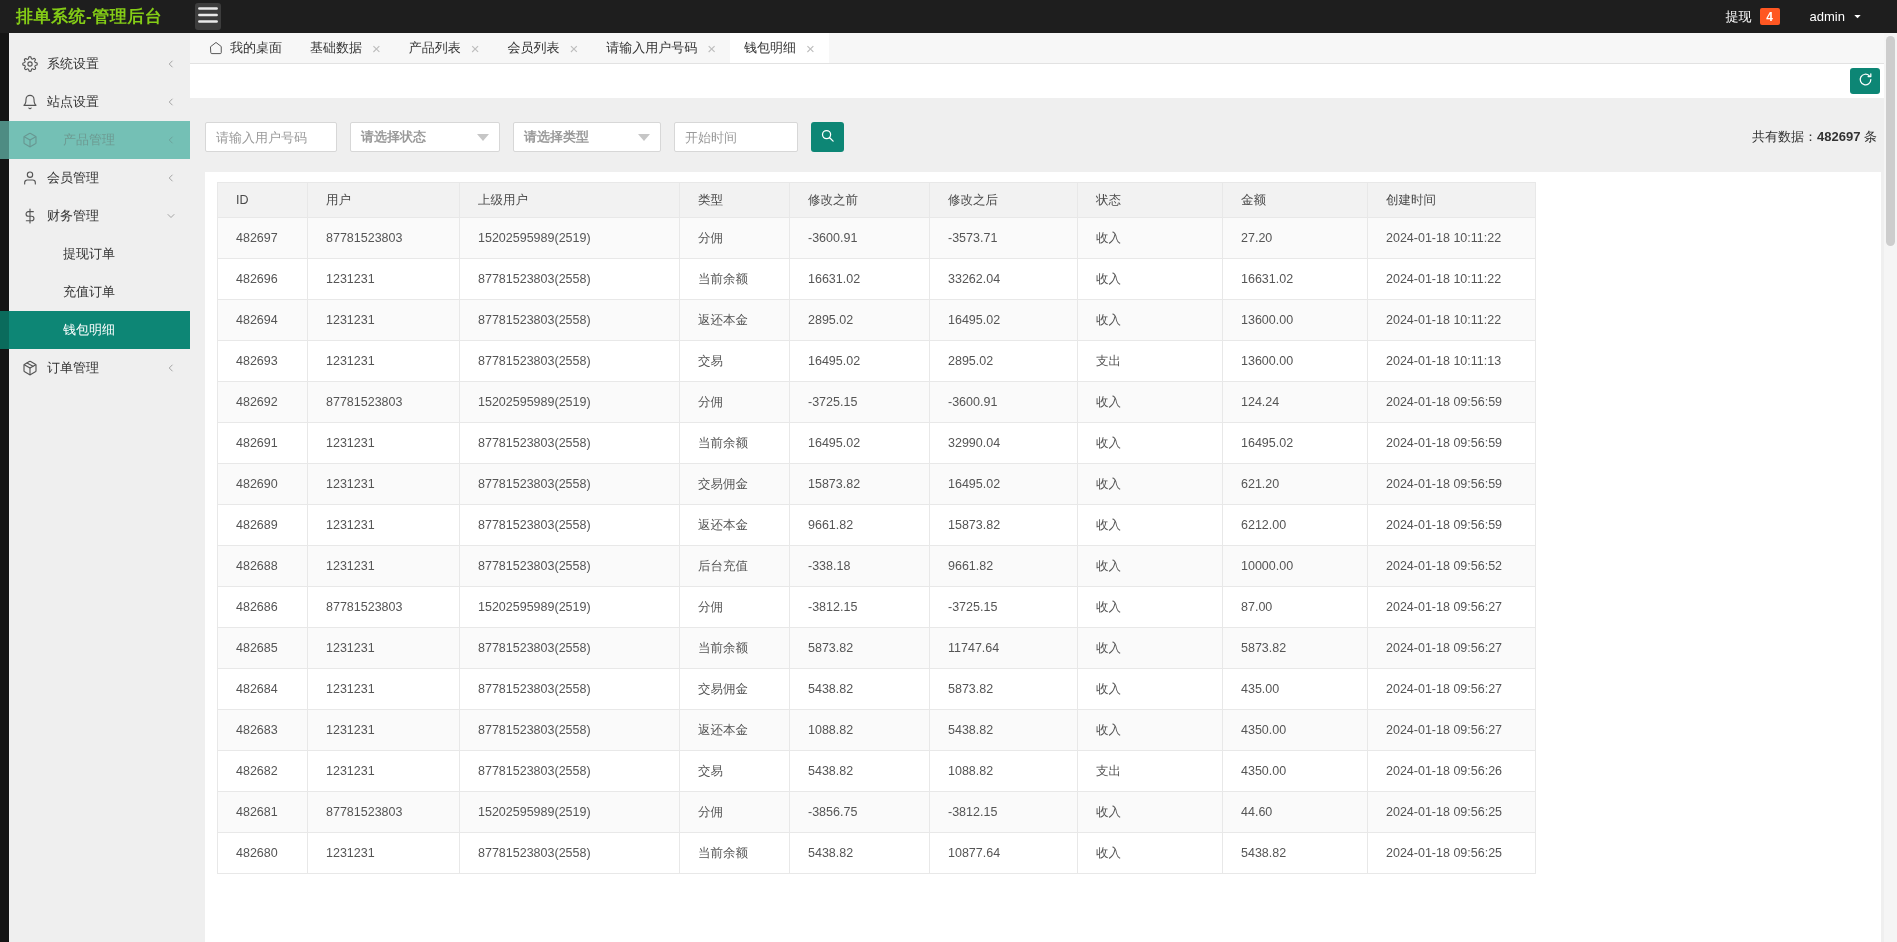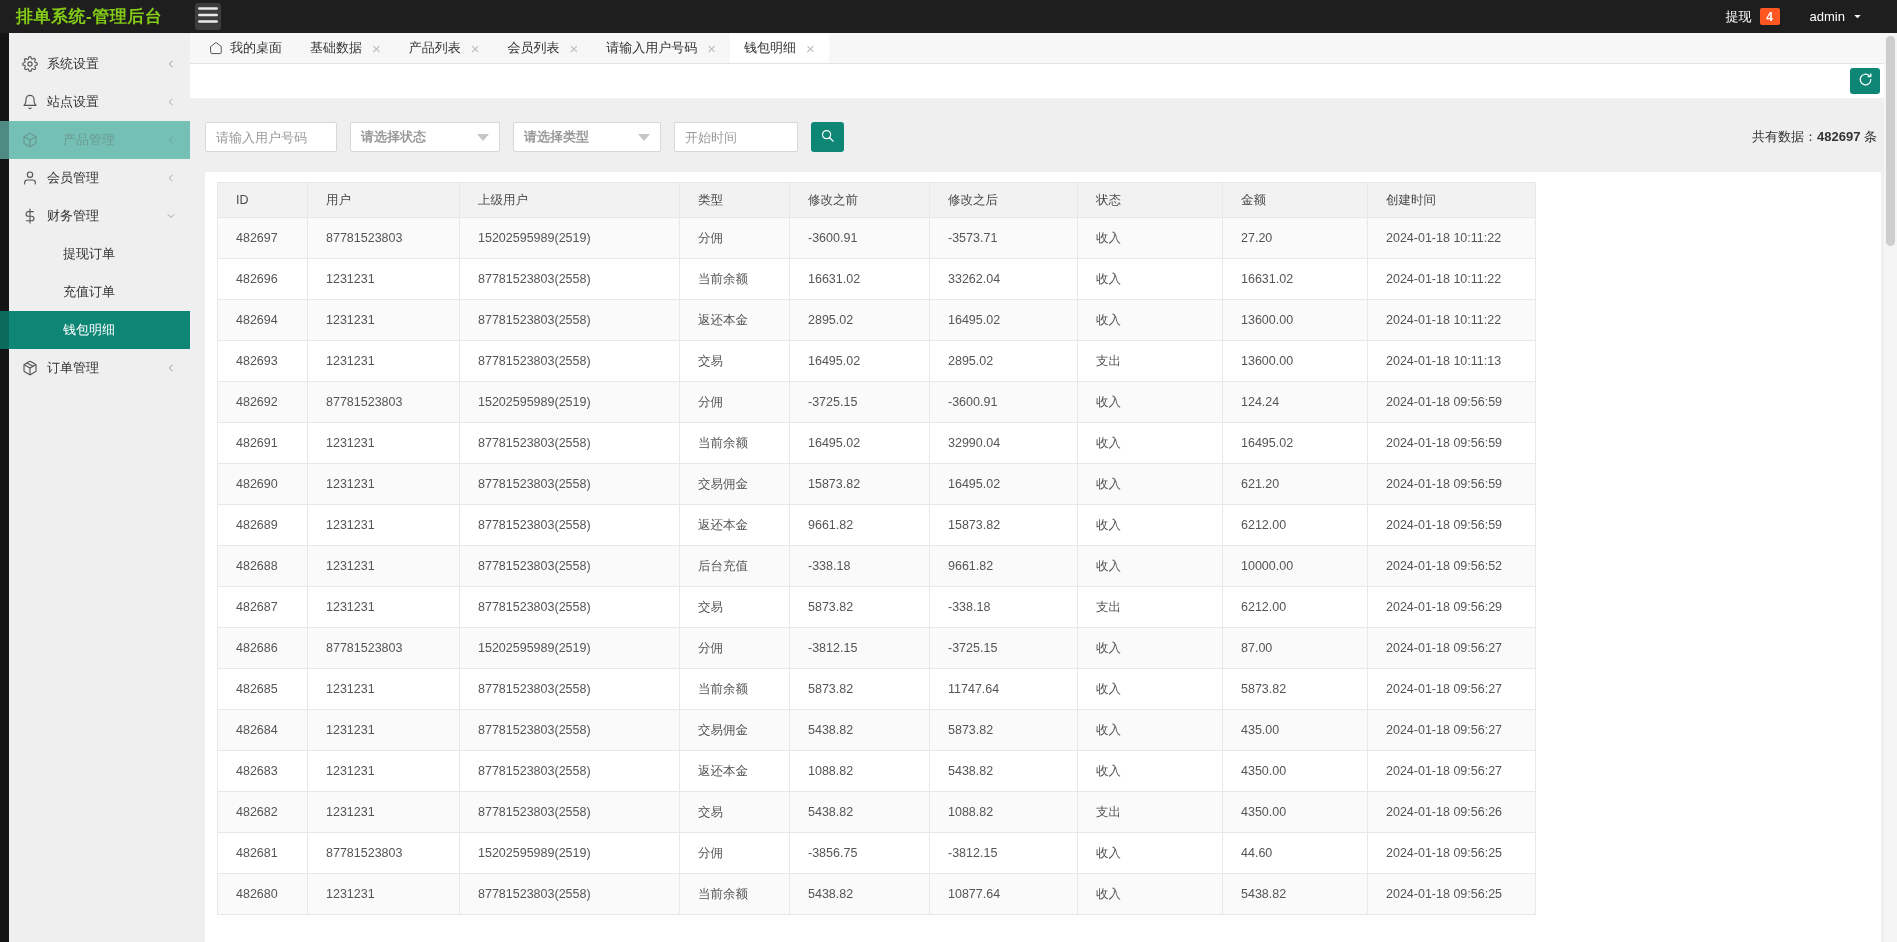--- a/index.html
+++ b/index.html
@@ -383,31 +383,20 @@
                 <td>1231231</td>
                 <td>87781523803(2558)</td>
                 <td>后台充值</td>
                 <td>-338.18</td>
                 <td>9661.82</td>
                 <td>收入</td>
                 <td>10000.00</td>
                 <td>2024-01-18 09:56:52</td>
               </tr>
               <tr>
-                <td>482687</td>
-                <td>1231231</td>
-                <td>87781523803(2558)</td>
-                <td>交易</td>
-                <td>5873.82</td>
-                <td>-338.18</td>
-                <td>支出</td>
-                <td>6212.00</td>
-                <td>2024-01-18 09:56:29</td>
-              </tr>
-              <tr>
                 <td>482686</td>
                 <td>87781523803</td>
                 <td>15202595989(2519)</td>
                 <td>分佣</td>
                 <td>-3812.15</td>
                 <td>-3725.15</td>
                 <td>收入</td>
                 <td>87.00</td>
                 <td>2024-01-18 09:56:27</td>
               </tr>

